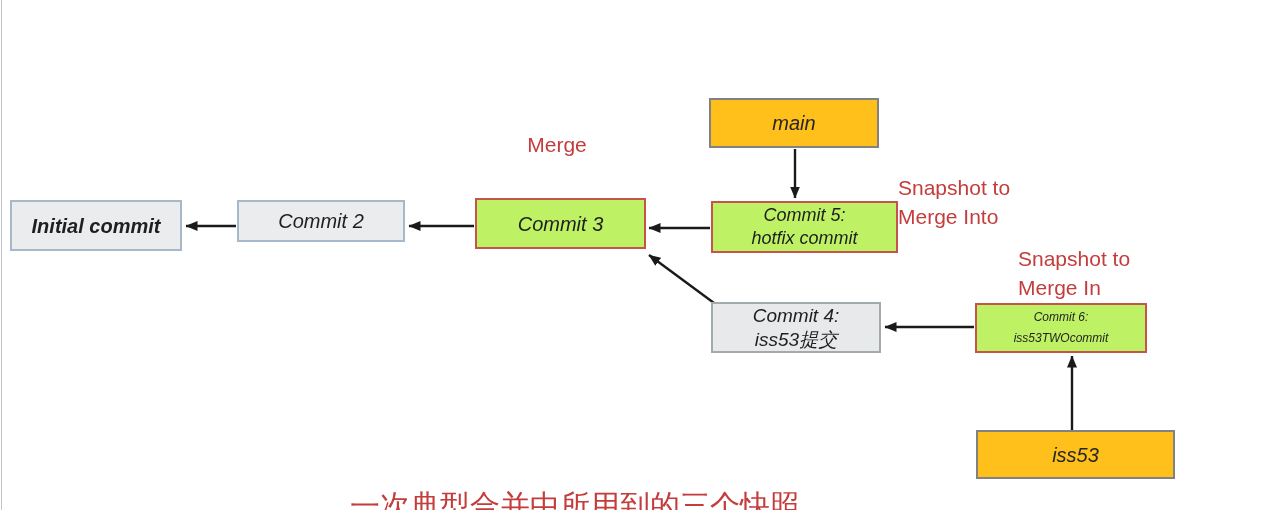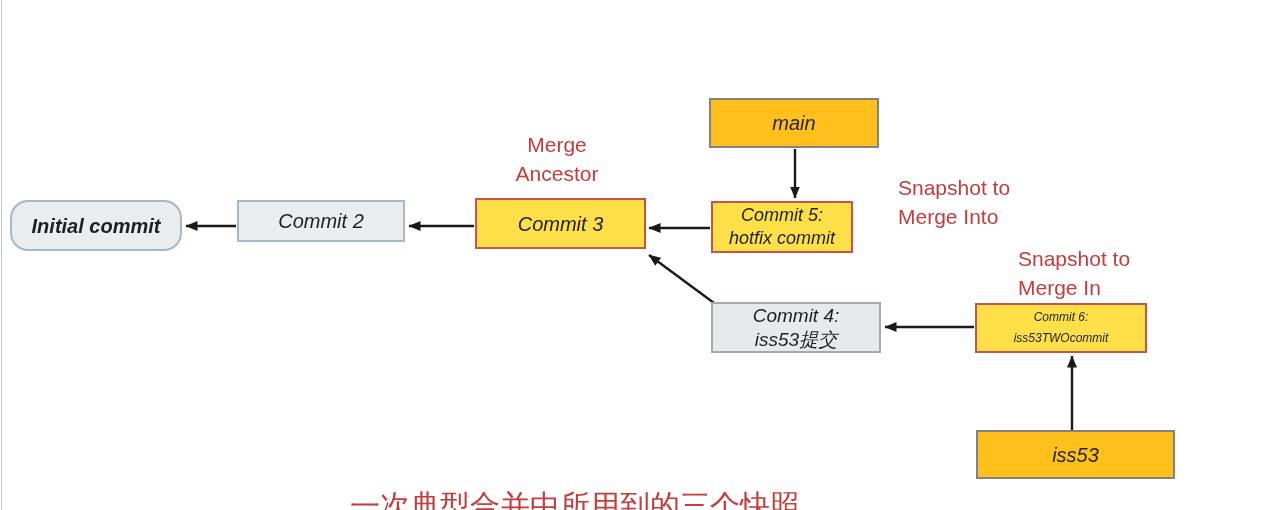--- a/index.html
+++ b/index.html
@@ -30,29 +30,29 @@
     flex-direction: column;
     align-items: center;
     justify-content: center;
     text-align: center;
     color: #1f1f1f;
     line-height: 1.2;
     font-style: italic;
   }
   .node .ln { white-space: nowrap; }
   .gray-box  { background: #eaecee; border: 2px solid #a6b9cb; }
-  .red-box   { background: #fde047; border: 2px solid #c4544c; }
+  .red-box   { background: #bef264; border: 2px solid #c4544c; }
   .plain-box { background: #e7e9eb; border: 2px solid #a3aaae; }
   .branch-box { background: #ffc01b; border: 2px solid #828282; color: #262626; }
 
-  .n-initial { left: 10px;  top: 200px; width: 172px; height: 51px; font-size: 20px; font-weight: bold; border-radius: 18px; }
+  .n-initial { left: 10px;  top: 200px; width: 172px; height: 51px; font-size: 20px; font-weight: bold; }
   .n-commit2 { left: 237px; top: 200px; width: 168px; height: 42px; font-size: 20px; }
   .n-commit3 { left: 475px; top: 198px; width: 171px; height: 51px; font-size: 20px; }
   .n-main    { left: 709px; top: 98px;  width: 170px; height: 50px; font-size: 20px; }
-  .n-commit5 { left: 711px; top: 201px; width: 142px; height: 52px; font-size: 18px; line-height: 23px; }
+  .n-commit5 { left: 711px; top: 201px; width: 187px; height: 52px; font-size: 18px; line-height: 23px; }
   .n-commit4 { left: 711px; top: 302px; width: 170px; height: 51px; font-size: 19px; line-height: 24px; text-align: right; }
   .n-commit6 { left: 975px; top: 303px; width: 172px; height: 50px; font-size: 12px; line-height: 21px; }
   .n-iss53   { left: 976px; top: 430px; width: 199px; height: 49px; font-size: 20px; }
 
   .annotation {
     position: absolute;
     color: #c43c3c;
     font-size: 21px;
     line-height: 29px;
     white-space: nowrap;
@@ -120,21 +120,20 @@
     <span class="ln">Commit 6:</span>
     <span class="ln">iss53TWOcommit</span>
   </div>
 
   <div class="node branch-box n-iss53">
     <span class="ln">iss53</span>
   </div>
 
   <div class="annotation a-common">
     <div>Merge</div>
-    <div>Ancestor</div>
   </div>
 
   <div class="annotation a-into">
     <div>Snapshot to</div>
     <div>Merge Into</div>
   </div>
 
   <div class="annotation a-in">
     <div>Snapshot to</div>
     <div>Merge In</div>

